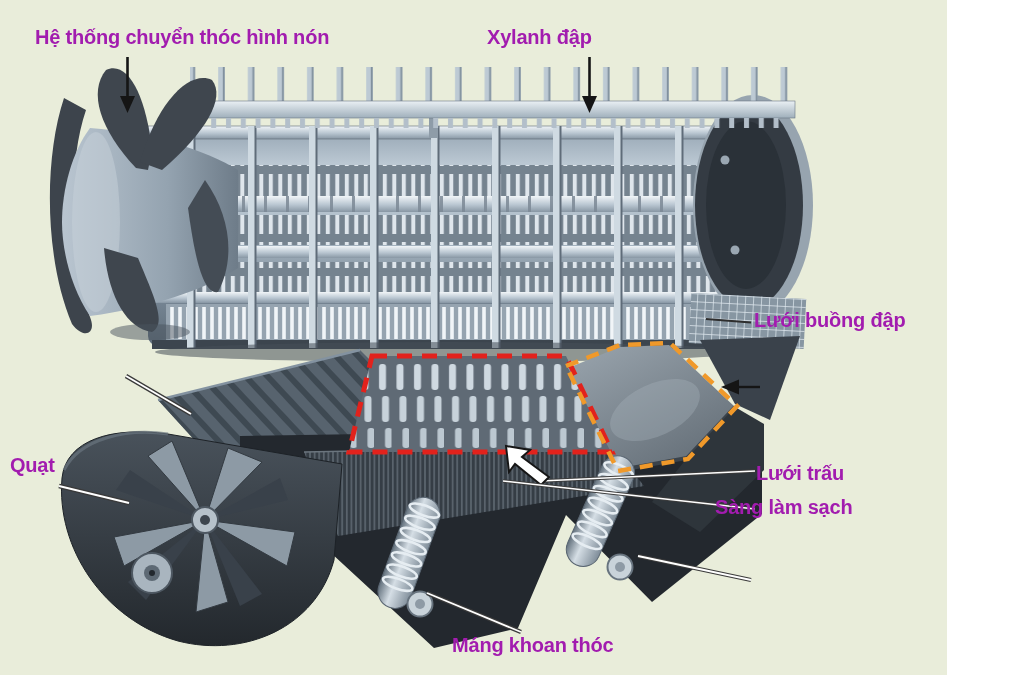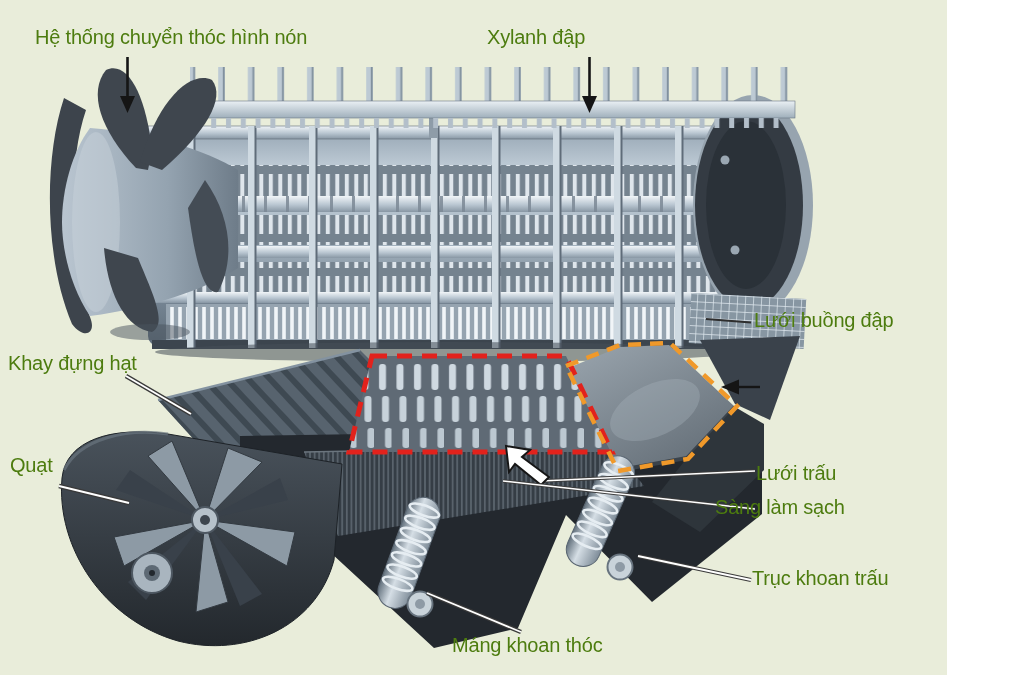--- a/index.html
+++ b/index.html
@@ -1,19 +1,19 @@
 <!DOCTYPE html>
 <html><head>
 <meta charset="utf-8">
 <style>
   html,body{margin:0;padding:0;background:#ffffff;}
   #stage{position:relative;width:1024px;height:683px;overflow:hidden;background:#ffffff;
          font-family:"Liberation Sans","DejaVu Sans",sans-serif;}
   #illustration{position:absolute;left:0;top:0;}
-  .label{position:absolute;font-weight:400;font-size:20px;line-height:1.1;color:#4d7c0f;
+  .label{position:absolute;font-weight:700;font-size:20px;line-height:1.1;color:#a21caf;
          white-space:nowrap;letter-spacing:-0.2px;}
 </style>
 </head>
 <body>
 
 <div id="stage">
 
 <svg id="illustration" width="1024" height="683" viewBox="0 0 1024 683">
   <defs>
     <linearGradient id="gDrum" x1="0" y1="0" x2="0" y2="1">
@@ -276,20 +276,18 @@
     <g>
       <line x1="427" y1="593" x2="521" y2="632" stroke="#3a3a3a" stroke-width="4.2"></line>
       <line x1="427" y1="593" x2="521" y2="632" stroke="#ffffff" stroke-width="1.8"></line>
     </g>
   </g>
 </svg>
 
 <div class="label" style="left:35px;top:26px">Hệ thống chuyển thóc hình nón</div>
 <div class="label" style="left:487px;top:26px">Xylanh đập</div>
 <div class="label" style="left:754px;top:309px">Lưới buồng đập</div>
-<div class="label" style="left:8px;top:352px">Khay đựng hạt</div>
 <div class="label" style="left:10px;top:454px">Quạt</div>
 <div class="label" style="left:756px;top:462px">Lưới trấu</div>
 <div class="label" style="left:715px;top:496px">Sàng làm sạch</div>
-<div class="label" style="left:752px;top:567px">Trục khoan trấu</div>
 <div class="label" style="left:452px;top:634px">Máng khoan thóc</div>
 
 </div>
 
 </body></html>

